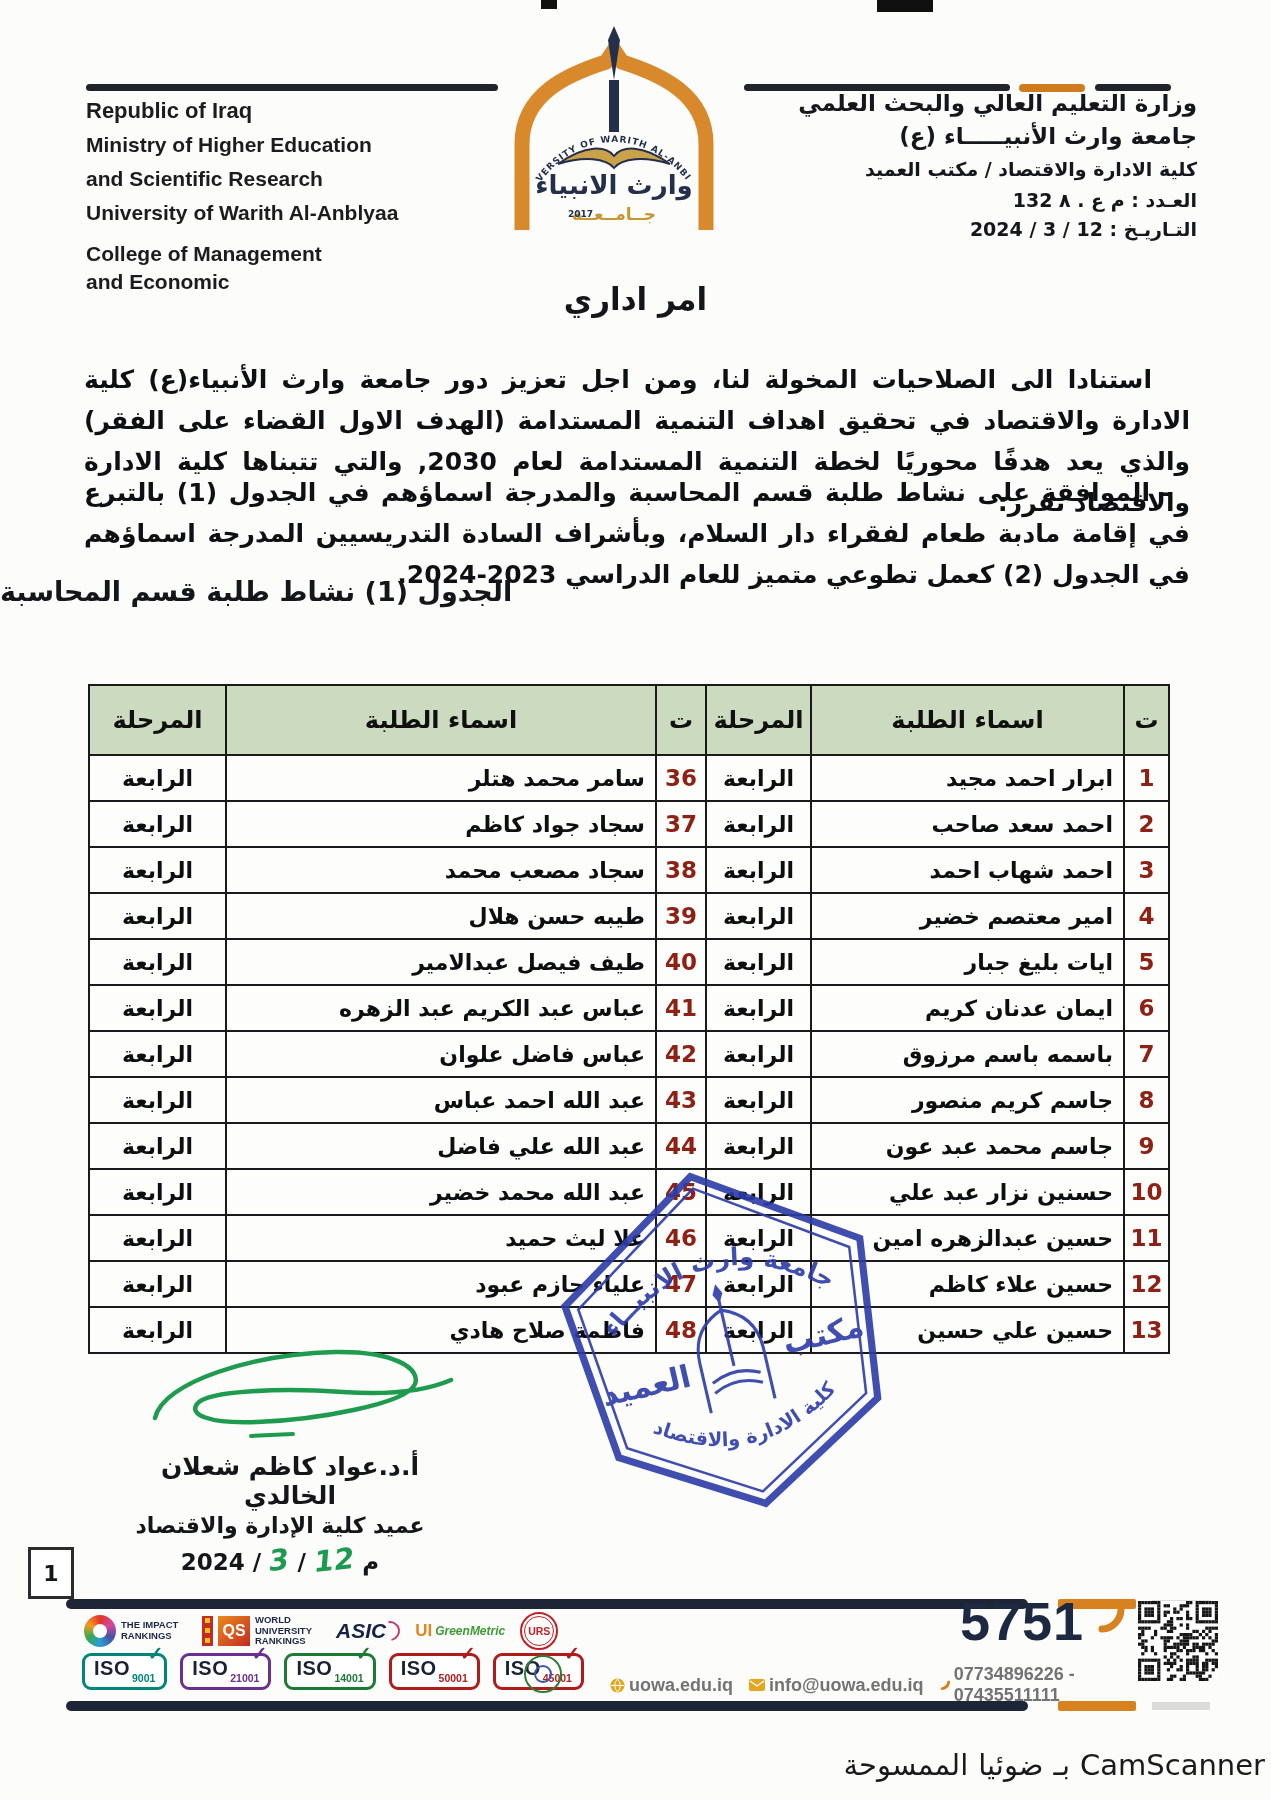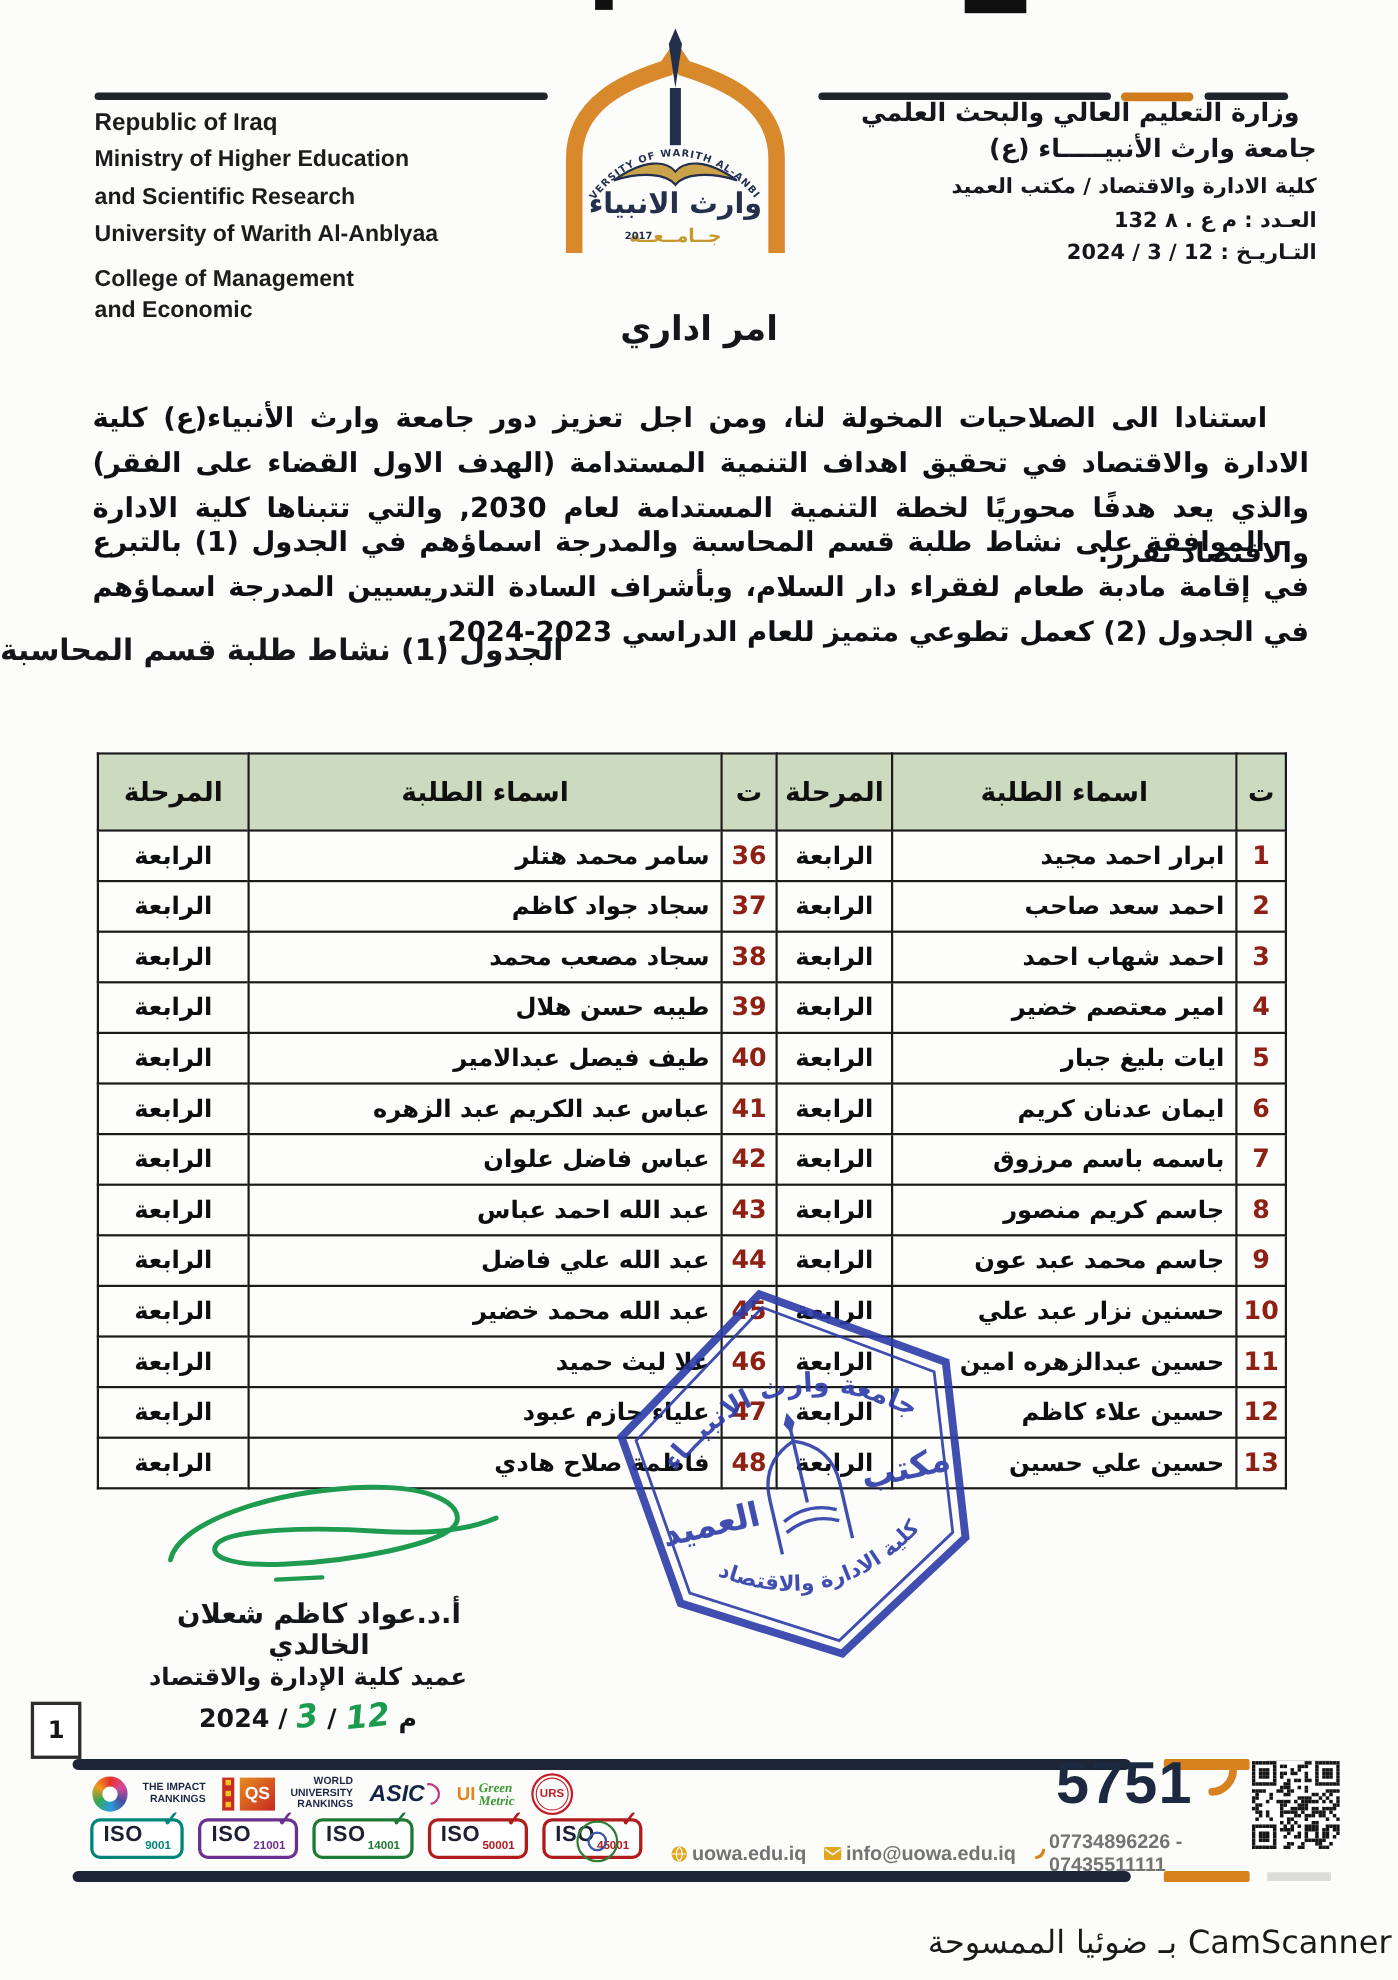--- a/index.html
+++ b/index.html
@@ -21,21 +21,21 @@
   .hdr-en .l{font-size:21px;line-height:34px;}
   .hdr-en .l1{font-size:22px;}
   .hdr-en .grp{margin-top:10px;}
   .hdr-en .lc{font-size:21px;line-height:28px;}
   
   .logo{position:absolute;left:488px;top:24px;width:252px;height:210px;}
   
   .hdr-ar{position:absolute;right:74px;top:90px;width:430px;direction:rtl;text-align:right;color:#15171c;}
   .hdr-ar div{font-weight:700;}
   .ar-l1{font-size:27px;margin-bottom:7px;}
-  .ar-l2{font-size:23px;margin-bottom:7px;text-align:center;}
+  .ar-l2{font-size:23px;margin-bottom:7px;}
   .ar-l3{font-size:23px;margin-bottom:9px;}
   .ar-l4{font-size:19px;margin-bottom:9px;}
   .ar-l5{font-size:19px;margin-bottom:7px;}
   .ar-l6{font-size:19px;}
   .ar-l6 span{unicode-bidi:isolate;}
   
   .doc-title{position:absolute;left:0;top:281px;width:100%;text-align:center;
              font-size:31px;font-weight:700;}
   .par{position:absolute;left:84px;width:1106px;direction:rtl;text-align:justify;
        font-size:25px;font-weight:700;line-height:41px;color:#0f1013;}
@@ -75,31 +75,31 @@
   .fo-top{top:1599px;} .fo-bot{top:1701px;}
   .fbar-g{position:absolute;height:8px;background:#dcdcda;width:58px;left:1152px;}
   .fg-top{top:1600px;} .fg-bot{top:1702px;}
   
   .rankings{position:absolute;left:84px;top:1608px;height:46px;display:flex;gap:15px;align-items:center;
             font-family:"Liberation Sans",sans-serif;}
   .rk-item{display:flex;align-items:center;gap:5px;}
   .impact-ring{width:32px;height:32px;border-radius:50%;position:relative;
      background:conic-gradient(#e5332a,#d5489b,#4650a0,#2a9fd8,#35a853,#f29a1f,#e5332a);}
   .impact-ring::after{content:"";position:absolute;left:9px;top:9px;width:14px;height:14px;border-radius:50%;background:#fff;}
-  .rk-text{font-size:9.5px;font-weight:800;color:#1c2746;width:66px;line-height:1.15;text-transform:uppercase;text-align:right;}
+  .rk-text{font-size:9.5px;font-weight:800;color:#1c2746;width:66px;line-height:1.15;text-transform:uppercase;}
   .qs-strip{width:11px;height:30px;background:#c62a21;display:flex;flex-direction:column;justify-content:space-around;align-items:center;}
   .qs-strip i{width:5px;height:5px;background:#f6c51d;display:block;}
   .qs-box{width:32px;height:30px;background:linear-gradient(135deg,#e88b1e,#c62a21);color:#fff;
           font-size:16px;font-weight:800;display:flex;align-items:center;justify-content:center;}
   .asic{font-size:21px;font-weight:800;font-style:italic;color:#142246;position:relative;padding-right:14px;}
   .asic::after{content:"";position:absolute;right:0;top:2px;width:16px;height:16px;border:2.5px solid #c5387e;
                border-radius:50%;border-left-color:transparent;border-bottom-color:transparent;transform:rotate(35deg);}
   .ui{display:flex;align-items:center;gap:3px;}
   .ui-l{font-size:17px;font-weight:800;color:#e1861f;}
-  .ui-gm{display:flex;flex-direction:column;line-height:1;font-family:Liberation Serif, serif;}
+  .ui-gm{display:flex;flex-direction:row;line-height:1;}
   .ui-gm b{font-size:12px;font-weight:800;font-style:italic;color:#3f9a35;}
   .urs{width:34px;height:34px;border:2.5px solid #c22028;border-radius:50%;display:flex;align-items:center;justify-content:center;position:relative;}
   .urs::after{content:"";position:absolute;inset:2px;border:1.5px solid #c22028;border-radius:50%;}
   .urs span{font-size:10.5px;font-weight:800;color:#c22028;}
   
   .iso-row{position:absolute;left:82px;top:1653px;display:flex;gap:13px;align-items:center;
            font-family:"Liberation Sans",sans-serif;}
   .iso-badge{position:relative;height:30px;border:3px solid #555;border-radius:9px;background:#fff;
              display:flex;align-items:baseline;padding:1px 9px 0 9px;}
   .iso-word{font-size:20px;font-weight:800;color:#1b2033;letter-spacing:.5px;}

